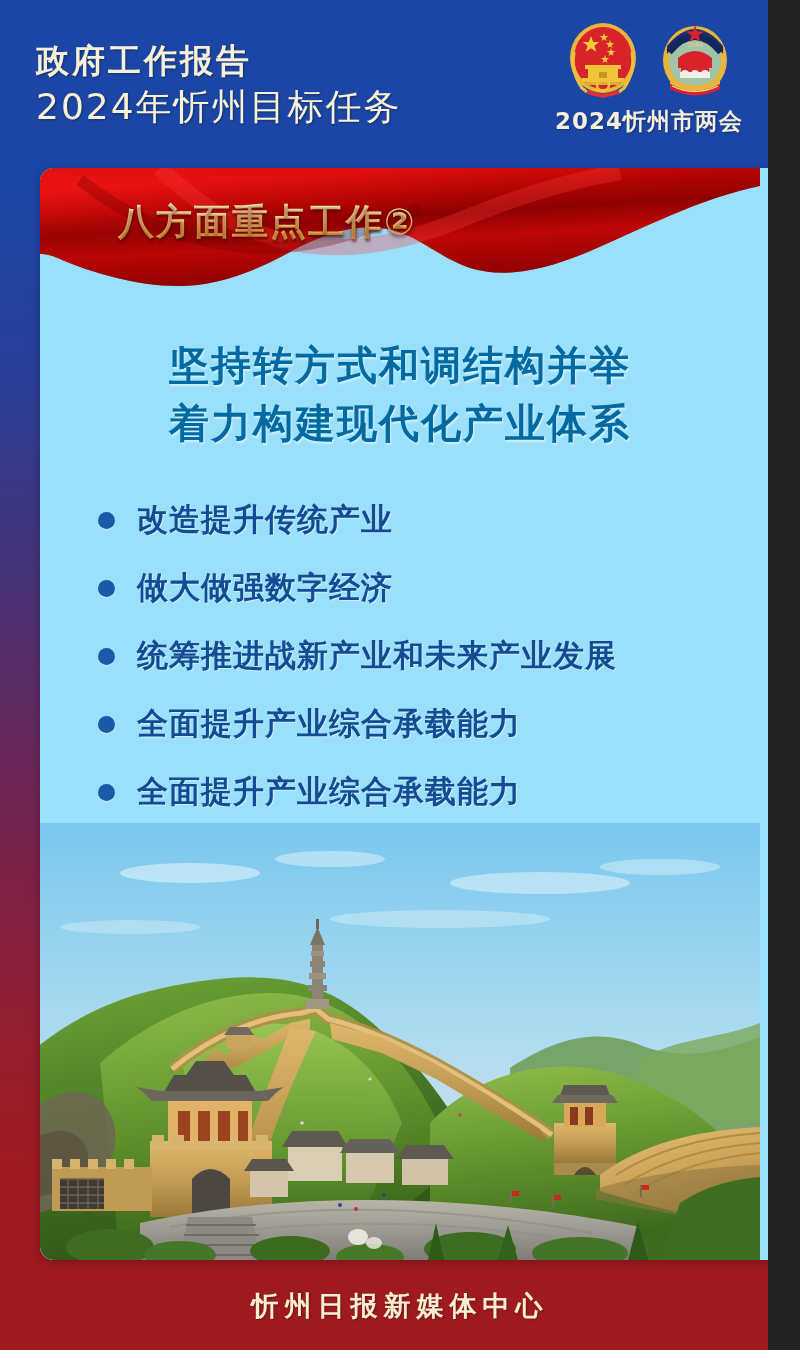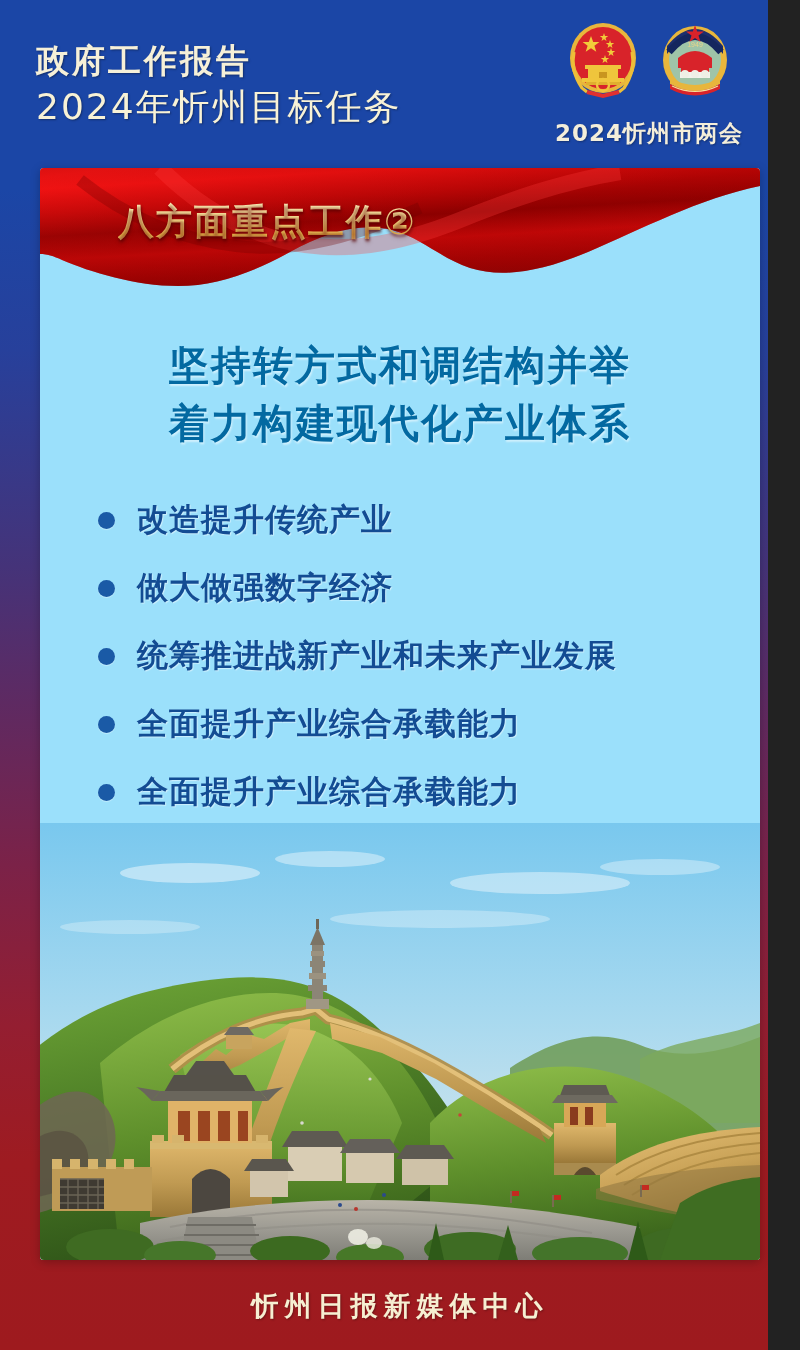--- a/index.html
+++ b/index.html
@@ -66,40 +66,41 @@
   }
   .emblem-row {
     display: flex;
     justify-content: center;
     align-items: flex-start;
     gap: 18px;
     height: 80px;
   }
   .emblem { width: 74px; height: 78px; display:block; }
   .emblem-caption {
-    margin-top: 16px;
+    margin-top: 4px;
     font-size: 23px;
     font-weight: bold;
     color: #F4EEDA;
     letter-spacing: 1px;
     font-family: "DejaVu Sans", "Liberation Sans", sans-serif;
     text-shadow: 1px 1px 2px rgba(0,0,0,.3);
   }
 
   
   .panel {
     position: absolute;
     left: 40px;
     top: 168px;
     width: 720px;
     height: 1092px;
-    border-radius: 4px;
+    border-radius: 14px;
     overflow: hidden;
     background: #9BE0FB;
     box-shadow: 0 2px 10px rgba(0,0,0,.25);
+    padding-left: 22px;
   }
   .panel-content-bg {
     position: absolute;
     inset: 0;
     background: #9BE0FB;
   }
 
   
   .ribbon {
     position: absolute;

